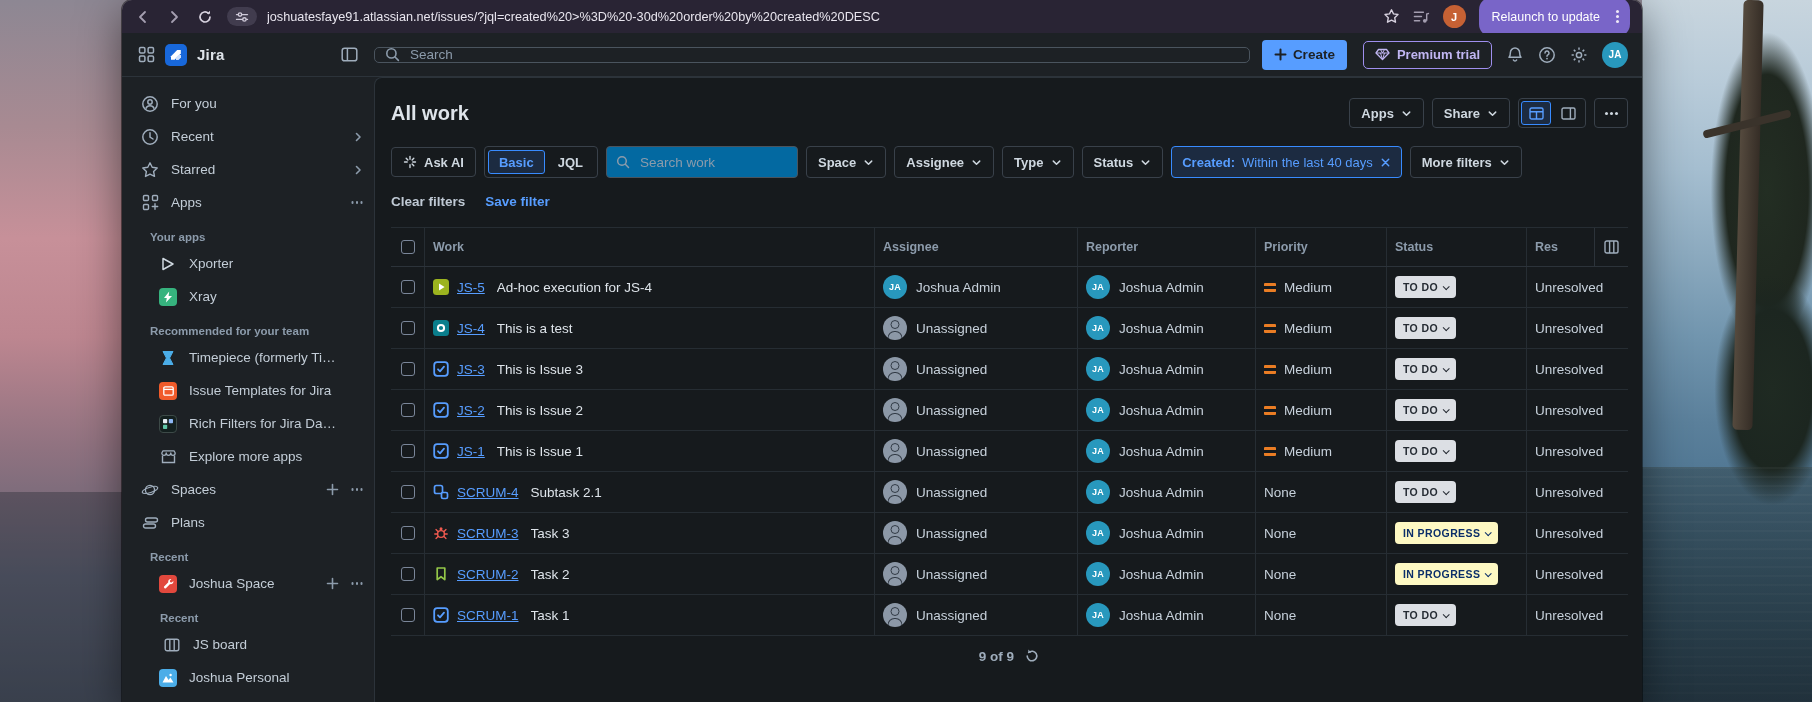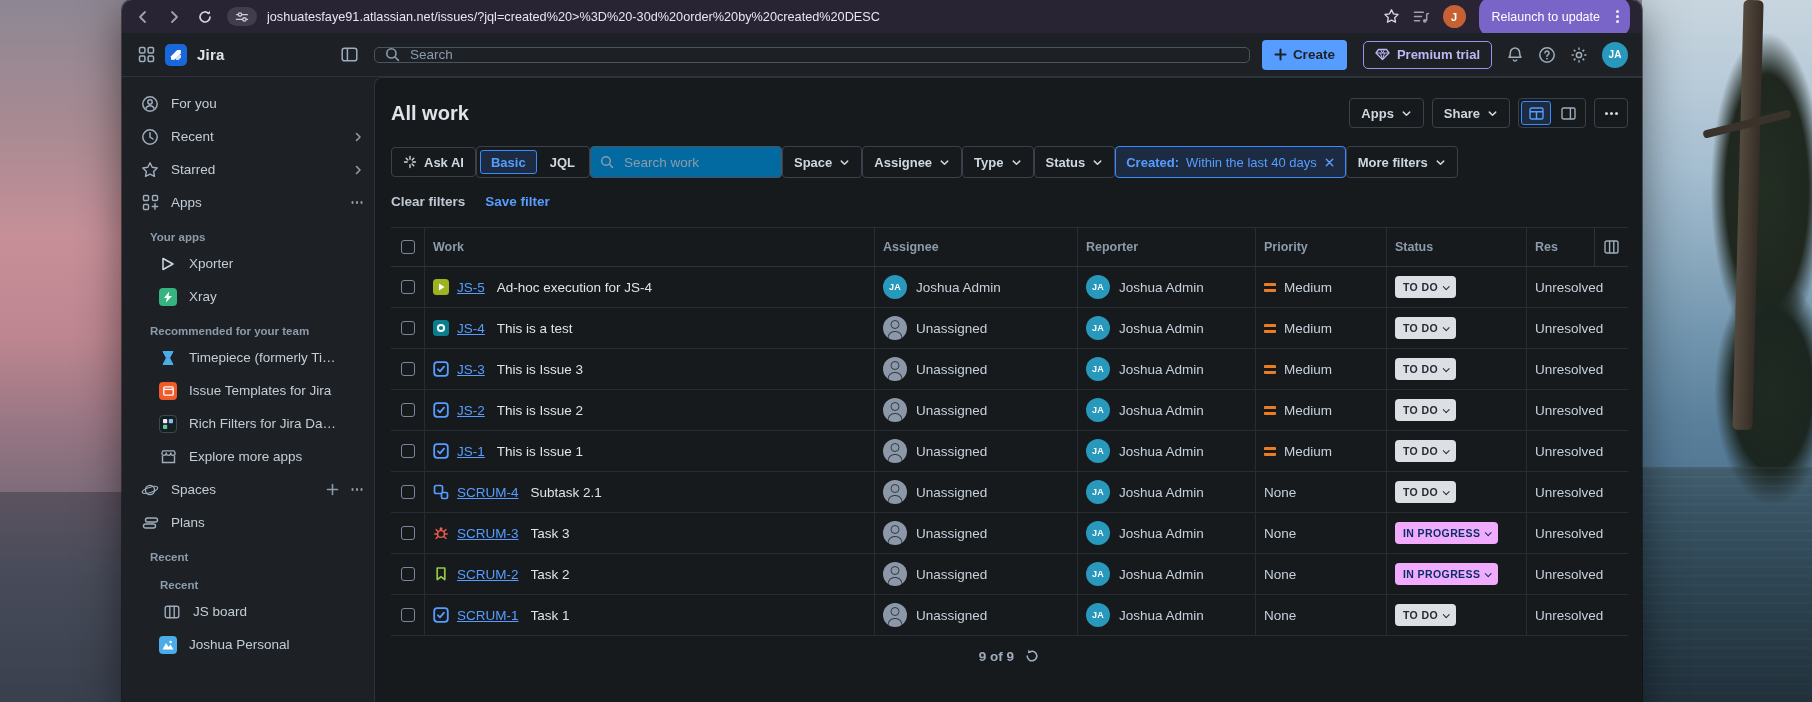--- a/index.html
+++ b/index.html
@@ -88,21 +88,21 @@
   .page-title{margin:0;font-size:20px;font-weight:700;color:#dee4ea;}
   .title-actions{margin-left:auto;display:flex;align-items:center;gap:8px;}
   .btn{height:30px;border:1px solid #39414a;border-radius:4px;background:transparent;color:#cfd8e0;
     font-size:13px;font-weight:600;display:inline-flex;align-items:center;gap:7px;padding:0 11px;font-family:inherit;}
   .view-toggle{height:30px;border:1px solid #39414a;border-radius:4px;display:flex;align-items:center;padding:2px;gap:2px;}
   .vt-btn{width:30px;height:24px;border-radius:3px;display:flex;align-items:center;justify-content:center;color:#9fadbc;border:1px solid transparent;}
   .vt-btn.sel{border-color:#388bff;background:#1c2b41;color:#579dff;}
   .sq-btn{width:34px;height:30px;border:1px solid #39414a;border-radius:4px;background:transparent;display:flex;align-items:center;justify-content:center;color:#cfd8e0;}
   .hdots i{width:3px;height:3px;border-radius:50%;background:#cfd8e0;box-shadow:-5px 0 0 #cfd8e0,5px 0 0 #cfd8e0;display:block;}
 
-  .filter-row{display:flex;align-items:center;gap:0;padding:18px 22px 0 16px;flex-wrap:nowrap;}
+  .filter-row{display:flex;align-items:center;gap:8px;padding:18px 22px 0 16px;flex-wrap:nowrap;}
   .seg{height:32px;border:1px solid #39414a;border-radius:4px;display:flex;align-items:center;padding:3px;gap:2px;}
   .seg-btn{height:24px;border-radius:3px;padding:0 10px;font-size:13px;font-weight:600;color:#cfd8e0;display:flex;align-items:center;border:1px solid transparent;}
   .seg-btn.sel{border-color:#388bff;background:#1c2b41;color:#579dff;}
   .work-search{height:32px;width:192px;border:1px solid #4a545e;border-radius:4px;background:#0369a1;
     display:flex;align-items:center;gap:8px;padding:0 9px;color:#8c9bab;}
   .work-search input{flex:1;min-width:0;background:transparent;border:0;outline:0;color:#dee4ea;font-size:13.5px;font-family:inherit;}
   .work-search input::placeholder{color:#8c9bab;}
   .drop{height:32px;}
   .chip{height:32px;border:1px solid #388bff;border-radius:4px;background:#1c2b41;color:#579dff;
     font-size:13px;display:flex;align-items:center;gap:7px;padding:0 10px;}
@@ -132,21 +132,21 @@
   .av{width:24px;height:24px;border-radius:50%;flex:none;display:flex;align-items:center;justify-content:center;}
   .av.ja{background:#2898bd;color:#fff;font-size:9px;font-weight:700;letter-spacing:.3px;}
   .av.none{background:#8c98a7;position:relative;}
   .av.none::before{content:"";position:absolute;top:4px;left:50%;transform:translateX(-50%);width:7px;height:7px;border-radius:50%;border:1.6px solid #323b46;}
   .av.none::after{content:"";position:absolute;bottom:2px;left:50%;transform:translateX(-50%);width:13px;height:6px;border-radius:7px 7px 0 0;border:1.6px solid #323b46;border-bottom:0;}
   .pname{white-space:nowrap;overflow:hidden;}
   .prio{display:inline-block;width:12px;height:9px;border-top:3px solid #ea7d24;border-bottom:3px solid #ea7d24;border-radius:1px;flex:none;}
   .pill{display:inline-flex;align-items:center;gap:5px;height:22px;padding:0 8px;border-radius:4px;
     background:#dcdfe4;color:#252b33;font-size:10.5px;font-weight:700;letter-spacing:.4px;white-space:nowrap;}
   .pill .pc{width:5px;height:5px;border:solid currentColor;border-width:0 1.6px 1.6px 0;transform:rotate(45deg) translateY(-1px);flex:none;}
-  .pill[data-status="IN PROGRESS"]{background:#f0abfc;color:#0b2e69;}
+  .pill[data-status="IN PROGRESS"]{background:#fef9c3;color:#0b2e69;}
   .colpick{position:absolute;right:0;top:0;bottom:0;width:34px;border-left:1px solid #2c333a;display:flex;align-items:center;justify-content:center;color:#9fadbc;background:#161a1d;}
   .tfoot{height:40px;display:flex;align-items:center;justify-content:center;gap:10px;color:#9fadbc;font-size:13.5px;font-weight:600;}
   svg{display:block;}
 </style>
 </head>
 <body>
 
 <div class="stage">
 
   <div class="wallpaper">
@@ -433,20 +433,38 @@
             <span class="sic">
               <svg width="17" height="14" viewBox="0 0 17 14">
                   <rect x="3.5" y="2" width="12" height="4" rx="2" fill="none" stroke="currentColor" stroke-width="1.4"></rect>
                   <rect x="1.5" y="8" width="12" height="4" rx="2" fill="none" stroke="currentColor" stroke-width="1.4"></rect>
                 </svg>
             </span>
             <span class="slabel">Plans</span>
           </div>
 
           <div class="sec-label">Recent</div>
+          <div class="side-item ind1">
+            <span class="sic">
+              <span class="tile16" style="background:#e2483d;">
+                <svg width="11" height="11" viewBox="0 0 11 11">
+                    <path d="M7.8 1a2.6 2.6 0 0 0-2.5 3.3L1.6 8a1.3 1.3 0 1 0 1.8 1.8l3.7-3.7A2.6 2.6 0 0 0 10.3 3l-1.6 1.6-1.5-.4-.4-1.5L8.4 1z" fill="#fff"></path>
+                  </svg>
+              </span>
+            </span>
+            <span class="slabel">Joshua Space</span>
+            <span class="tail">
+              <svg width="13" height="13" viewBox="0 0 13 13">
+                  <path d="M6.5 1.5v10M1.5 6.5h10" stroke="currentColor" stroke-width="1.6" stroke-linecap="round"></path>
+                </svg>
+            </span>
+            <span class="tail dots3">
+                <i></i>
+              </span>
+          </div>
 
           <div class="sec-label sec-ind">Recent</div>
           <div class="side-item ind2">
             <span class="sic">
               <svg width="16" height="14" viewBox="0 0 16 14">
                   <rect x="1.2" y="1.2" width="13.6" height="11.6" rx="2" fill="none" stroke="currentColor" stroke-width="1.4"></rect>
                   <line x1="5.8" y1="1.5" x2="5.8" y2="12.5" stroke="currentColor" stroke-width="1.4"></line>
                   <line x1="10.2" y1="1.5" x2="10.2" y2="12.5" stroke="currentColor" stroke-width="1.4"></line>
                 </svg>
             </span>

